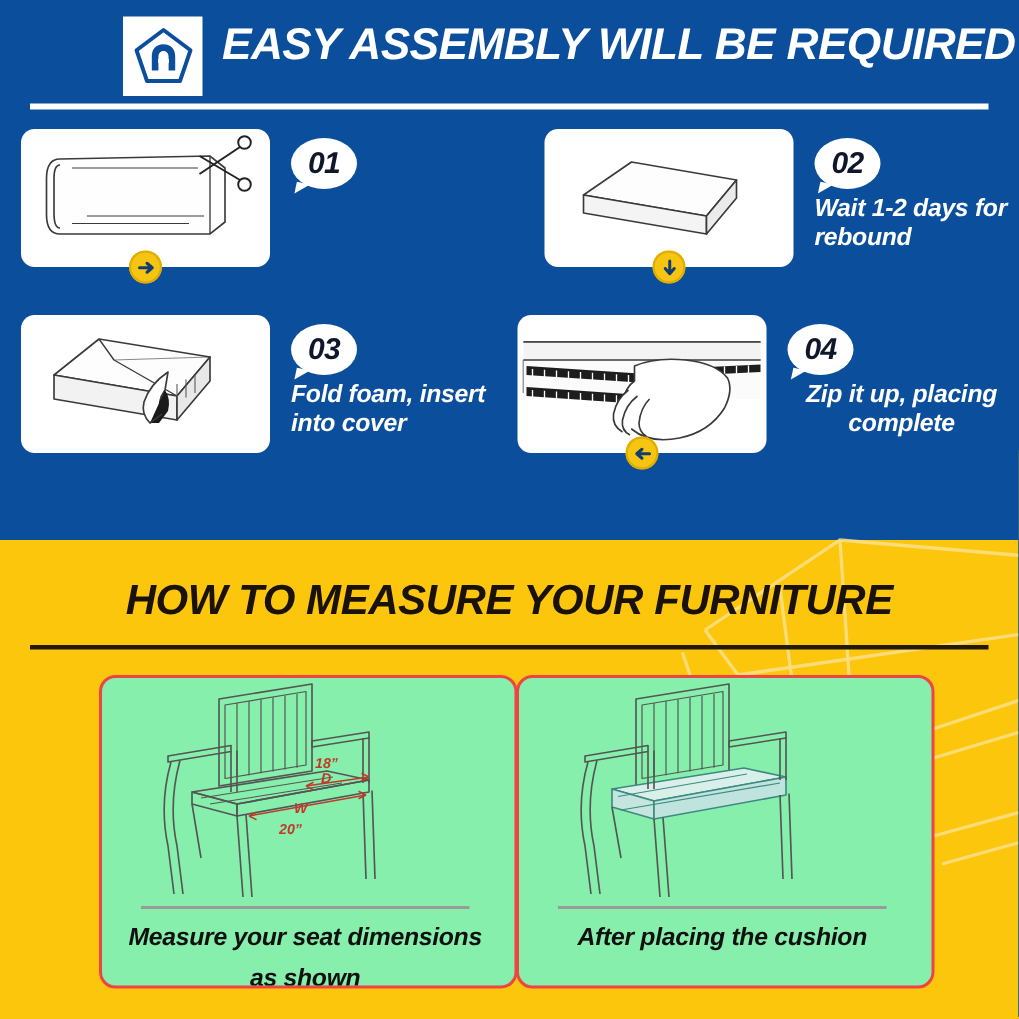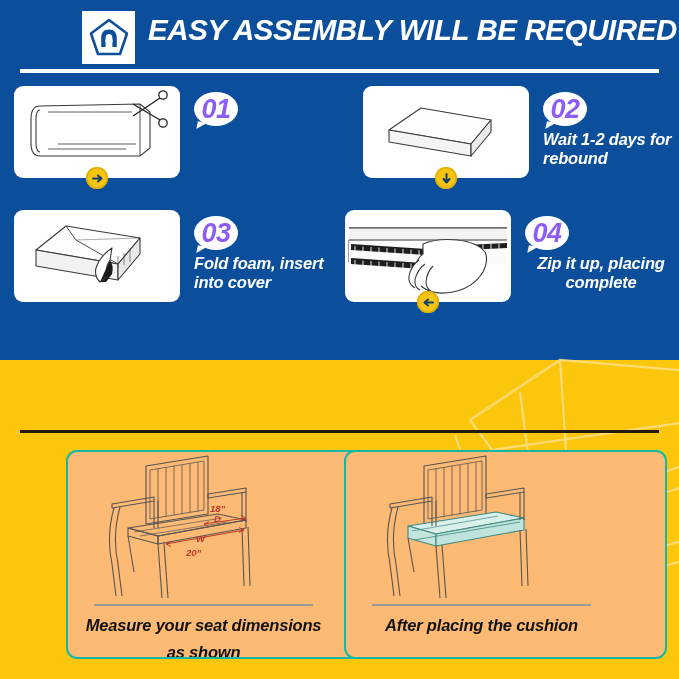--- a/index.html
+++ b/index.html
@@ -77,21 +77,21 @@
     display:flex;align-items:center;justify-content:center;
   }
   .bubble::after{
     content:"";position:absolute;left:3px;bottom:-4px;
     width:0;height:0;
     border-left:9px solid #ffffff;
     border-bottom:8px solid transparent;
     transform:rotate(12deg);
   }
   .bubble span{
-    color:#8b5cf6;font-weight:bold;font-style:italic;font-size:27px;
+    color:#0f172a;font-weight:bold;font-style:italic;font-size:20px;
     letter-spacing:-0.5px;position:relative;z-index:2;
   }
   .step-label{
     position:absolute;left:180px;top:44px;width:152px;
     color:#ffffff;font-weight:bold;font-style:italic;font-size:16.5px;
     line-height:18.5px;letter-spacing:-0.2px;
   }
 
   
   .lower{position:absolute;left:0;top:300px;width:679px;height:379px;z-index:4;}
@@ -103,23 +103,22 @@
     letter-spacing:-0.3px;z-index:3;
   }
   .section-rule{
     position:absolute;left:20px;top:130px;width:639px;height:3px;
     background:#231a0a;z-index:3;
   }
 
   .panels{position:absolute;left:0;top:150px;width:679px;height:215px;z-index:3;}
   .panel{
     position:absolute;top:0;width:275px;height:205px;
-    background:#fdba74;border:2px solid #14b8a6;border-radius:11px;
+    background:#86efac;border:2px solid #ef4444;border-radius:11px;
     overflow:hidden;
-    padding-left:44px;
   }
   .panel.left{left:66px;}
   .panel.right{left:344px;}
   .panel-art{position:absolute;left:0;top:0;width:271px;height:152px;overflow:hidden;}
   .panel-divider{
     position:absolute;left:26px;top:152px;width:219px;height:2px;background:#9a9a9a;
   }
   .panel-caption{
     position:absolute;left:8px;top:160px;width:255px;text-align:center;
     color:#111111;font-weight:bold;font-style:italic;font-size:16.5px;
@@ -306,20 +305,21 @@
           <path d="M455 135 L470 180"></path>
           <path d="M610 190 L700 160"></path>
           <path d="M600 212 L700 182"></path>
           <path d="M620 258 L700 236"></path>
           <path d="M628 276 L700 256"></path>
           <path d="M540 186 L560 178"></path>
         </g>
       </svg>
     </div>
 
+    <div class="section-title">HOW TO MEASURE YOUR FURNITURE</div>
     <div class="section-rule"></div>
 
     <div class="panels">
 
       <div class="panel left">
         <div class="panel-art">
           <svg width="271" height="152" viewBox="0 0 271 152" aria-hidden="true">
             <g fill="none" stroke="#555" stroke-width="1.1" stroke-linejoin="round">
 
               <path d="M78 14 L140 4 L140 62 L78 72 Z"></path>

